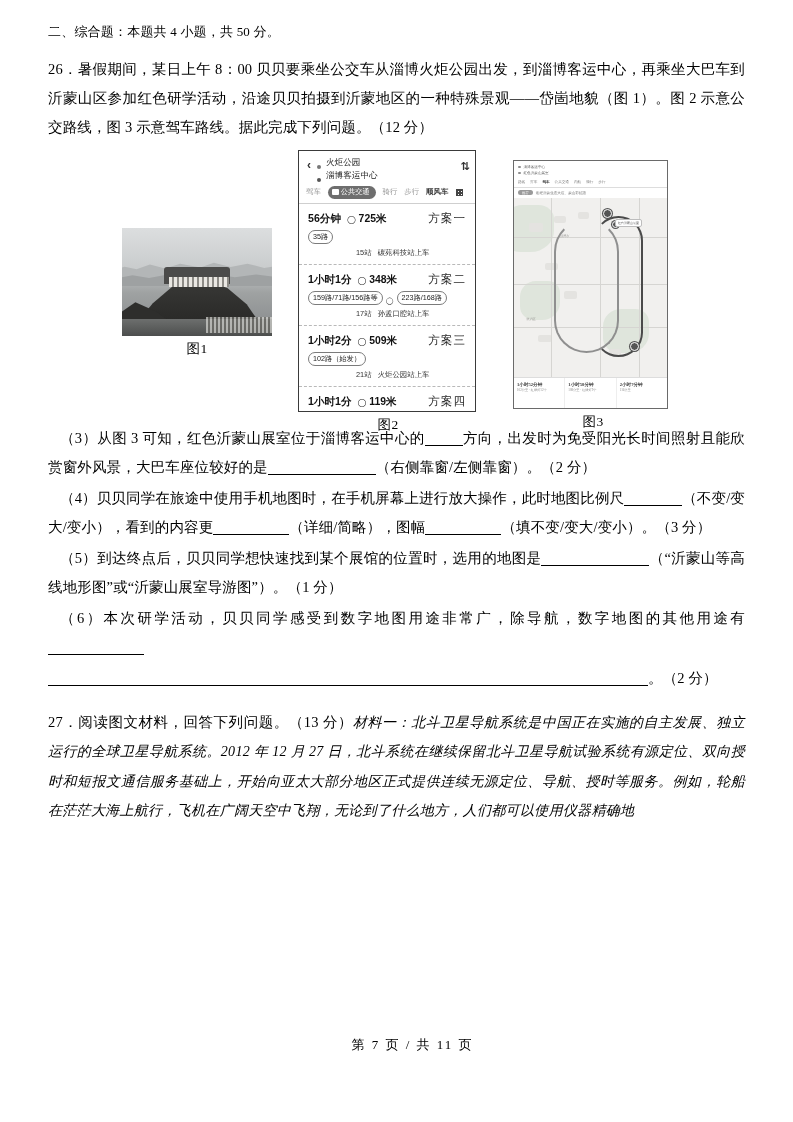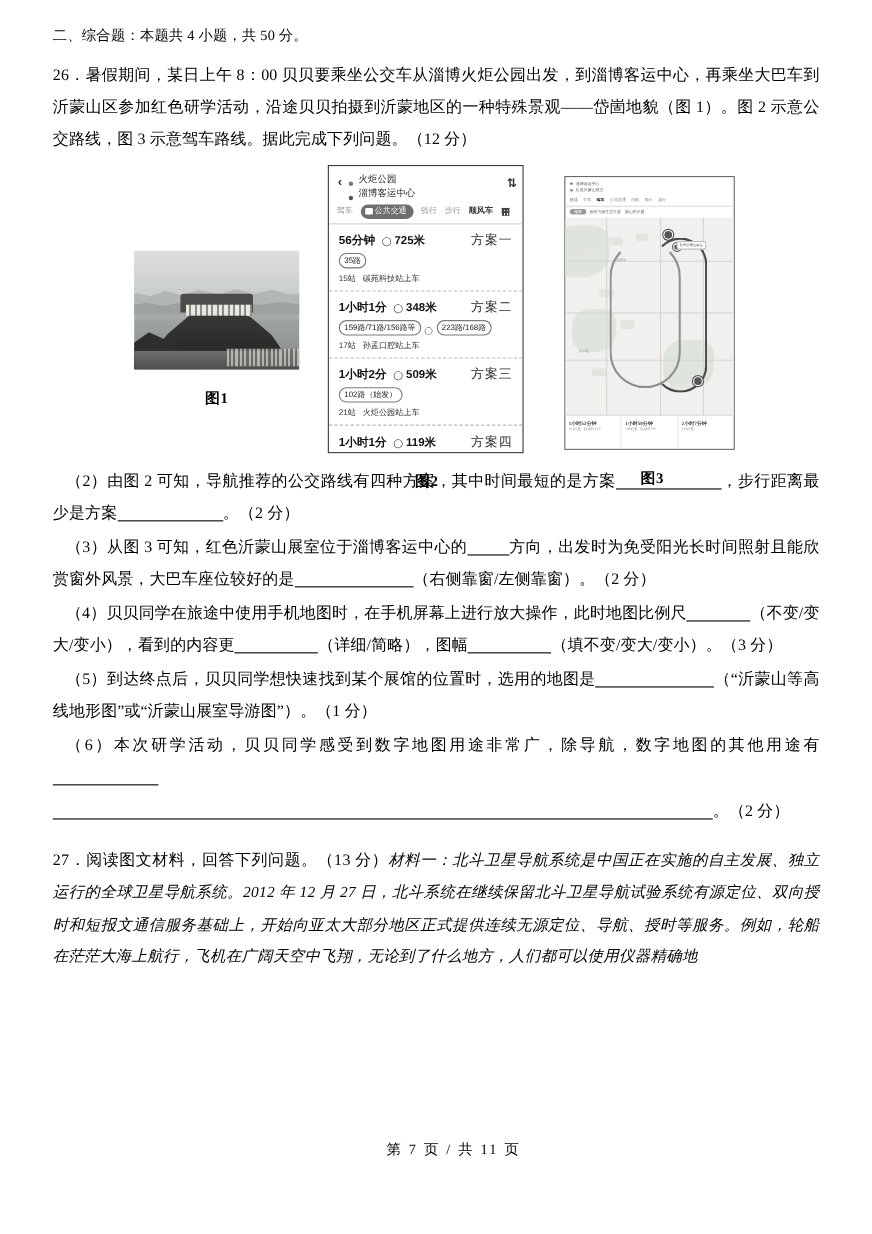--- a/index.html
+++ b/index.html
@@ -117,22 +117,22 @@
     background:#2e2e2c;
     clip-path: polygon(0% 100%, 0% 46%, 26% 18%, 58% 40%, 88% 74%, 100% 100%); }
   .photo .valley { position:absolute; left:0; top:84%; width:100%; height:16%;
     background: linear-gradient(#6d6f6e, #4c4e4d); }
   .photo .village { position:absolute; left:56%; top:83%; width:44%; height:14%;
     background: repeating-linear-gradient(90deg,#cfcfcb 0 2px,#6d6d68 2px 4px);
     opacity:.75; }
   .fig-cap {
     text-align: center;
     font-size: 13.5px;
-    font-weight: 700;
-    margin-top: 17px;
+    font-weight: 400;
+    margin-top: 4px;
     letter-spacing: 0.5px;
   }
 
   
   .fig2-wrap {
     position: absolute;
     left: 250px; top: 0;
     width: 180px;
   }
   .phone {
@@ -190,21 +190,21 @@
   .route-dist { font-size: 10.4px; font-weight: 700; color:#111; white-space:nowrap; }
   .route-name { margin-left:auto; font-size: 11.6px; color:#2a2a2a; letter-spacing: 1px;
     font-family: "Liberation Serif", "DejaVu Serif", serif; }
   .route-lines { display:flex; align-items:flex-end; gap:3px; margin-top:4px; flex-wrap:nowrap; }
   .chip {
     border: 1px solid #7b7b7b; border-radius: 7px;
     font-size: 7.2px; padding: 1px 4px; color:#222; white-space:nowrap;
   }
   .chip-sep { font-size:7px; color:#333; }
   .route-sub { font-size: 7.4px; color:#333; margin-top: 4px; }
-  .route-sub .stn { margin-right: 4px; }
+  .route-sub .stn { margin-right: 4px; margin-left: 48px; }
 
   
   .fig3-wrap {
     position: absolute;
     left: 465px; top: 10px;
     width: 160px;
   }
   .mapbox {
     width: 155px; height: 249px;
     border: 1px solid #6a6a6a;
@@ -458,23 +458,20 @@
 
       </div>
       <div class="fig-cap">图3</div>
     </div>
 
   </div>
 
   <div class="q-block">
 
 
-    <div class="q-item">
-      <span>（2）</span><span>由图 2 可知，导航推荐的公交路线有四种方案，其中时间最短的是方案</span><span class="blank-l"></span><span>，步行距离最少是方案</span><span class="blank-l"></span><span>。（2 分）</span>
-    </div>
 
     <div class="q-item">
       <span>（3）</span><span>从图 3 可知，红色沂蒙山展室位于淄博客运中心的</span><span class="blank-xs"></span><span>方向，出发时为免受阳光长时间照射且能欣赏窗外风景，大巴车座位较好的是</span><span class="blank-xl"></span><span>（右侧靠窗/左侧靠窗）。（2 分）</span>
     </div>
 
     <div class="q-item">
       <span>（4）</span><span>贝贝同学在旅途中使用手机地图时，在手机屏幕上进行放大操作，此时地图比例尺</span><span class="blank-s"></span><span>（不变/变大/变小），看到的内容更</span><span class="blank-m"></span><span>（详细/简略），图幅</span><span class="blank-m"></span><span>（填不变/变大/变小）。（3 分）</span>
     </div>
 
     <div class="q-item">

